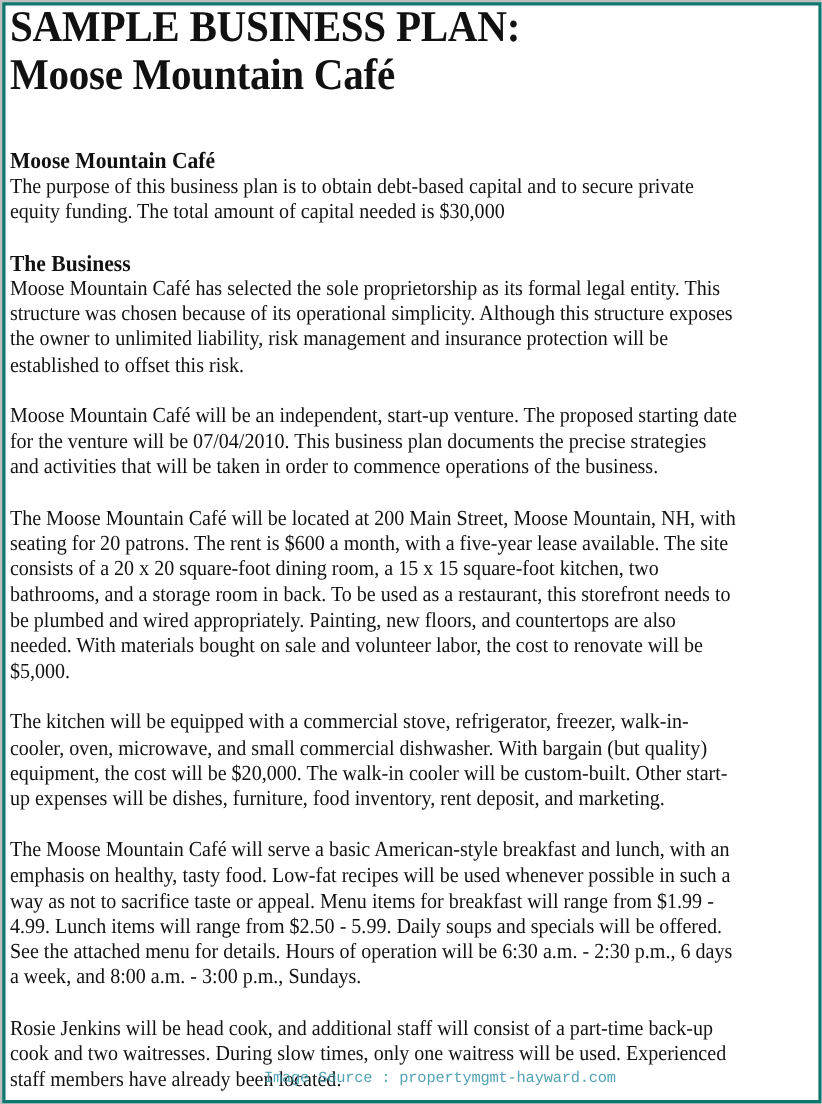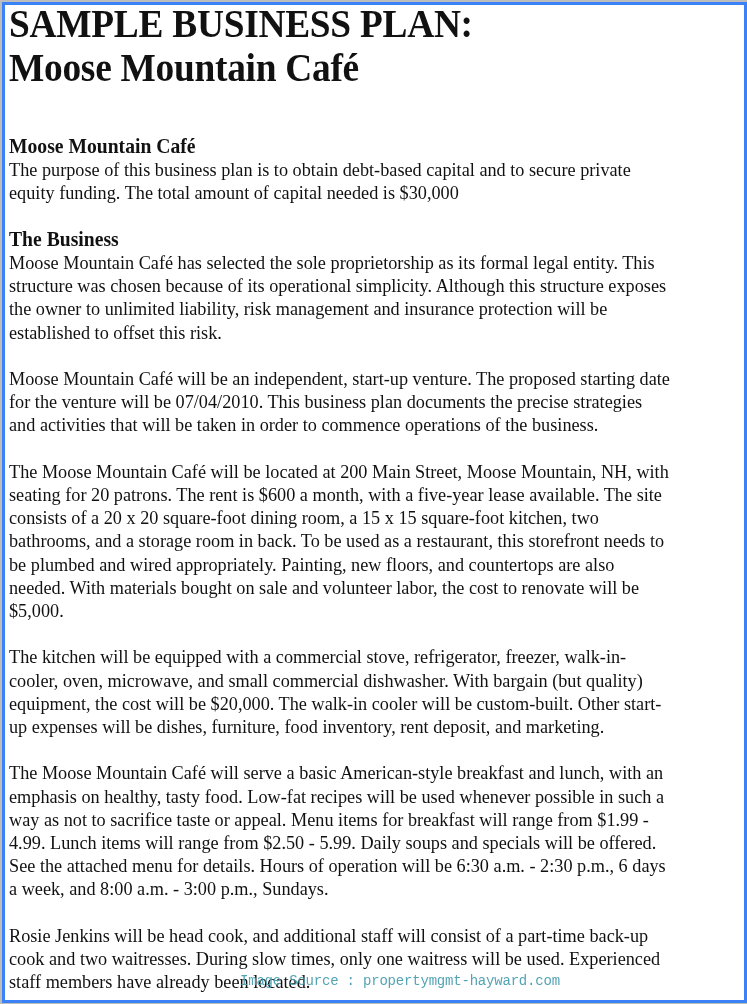--- a/index.html
+++ b/index.html
@@ -5,21 +5,21 @@
     html, body { margin: 0; padding: 0; }
     body {
       width: 747px; height: 1004px; overflow: hidden;
       background: #bdbdbd;
       position: relative;
     }
     .page {
       position: absolute;
       left: 2px; top: 2px;
       width: 739px; height: 995px;
-      border: 3px solid #3b82f6;
+      border: 3px solid #0f766e;
       background: #fff;
       overflow: hidden;
     }
     .content {
       position: absolute;
       left: 4px; top: 0;
       width: 760px;
       transform-origin: 0 0;
       transform: scaleX(0.935);
       font-family: "Liberation Serif", serif;

